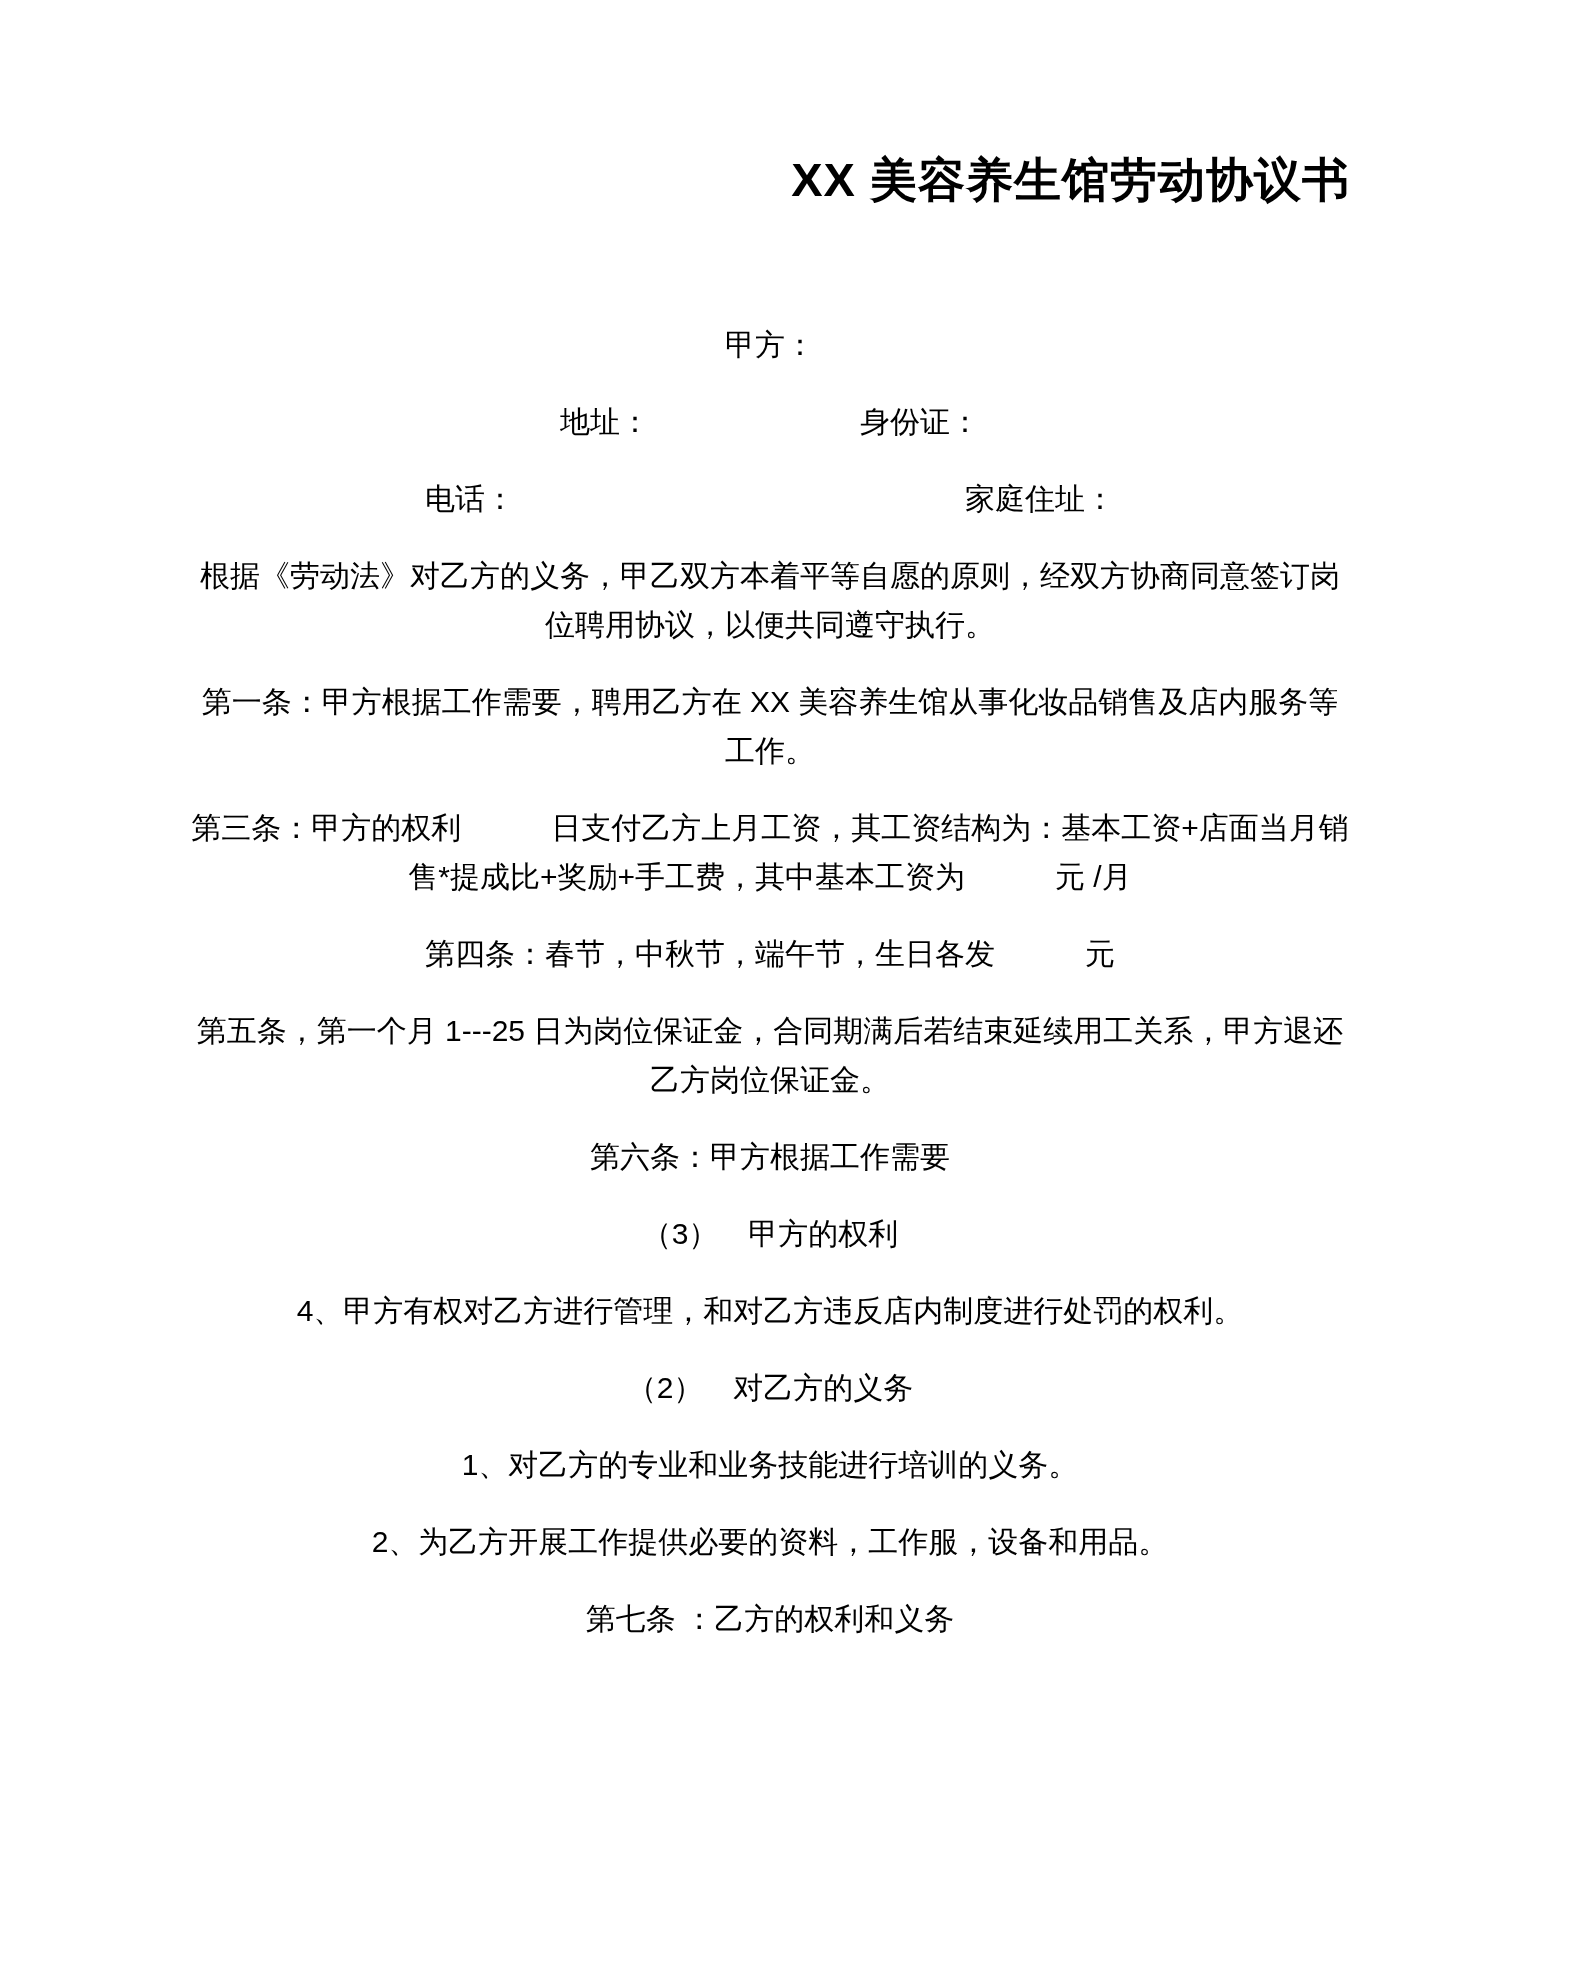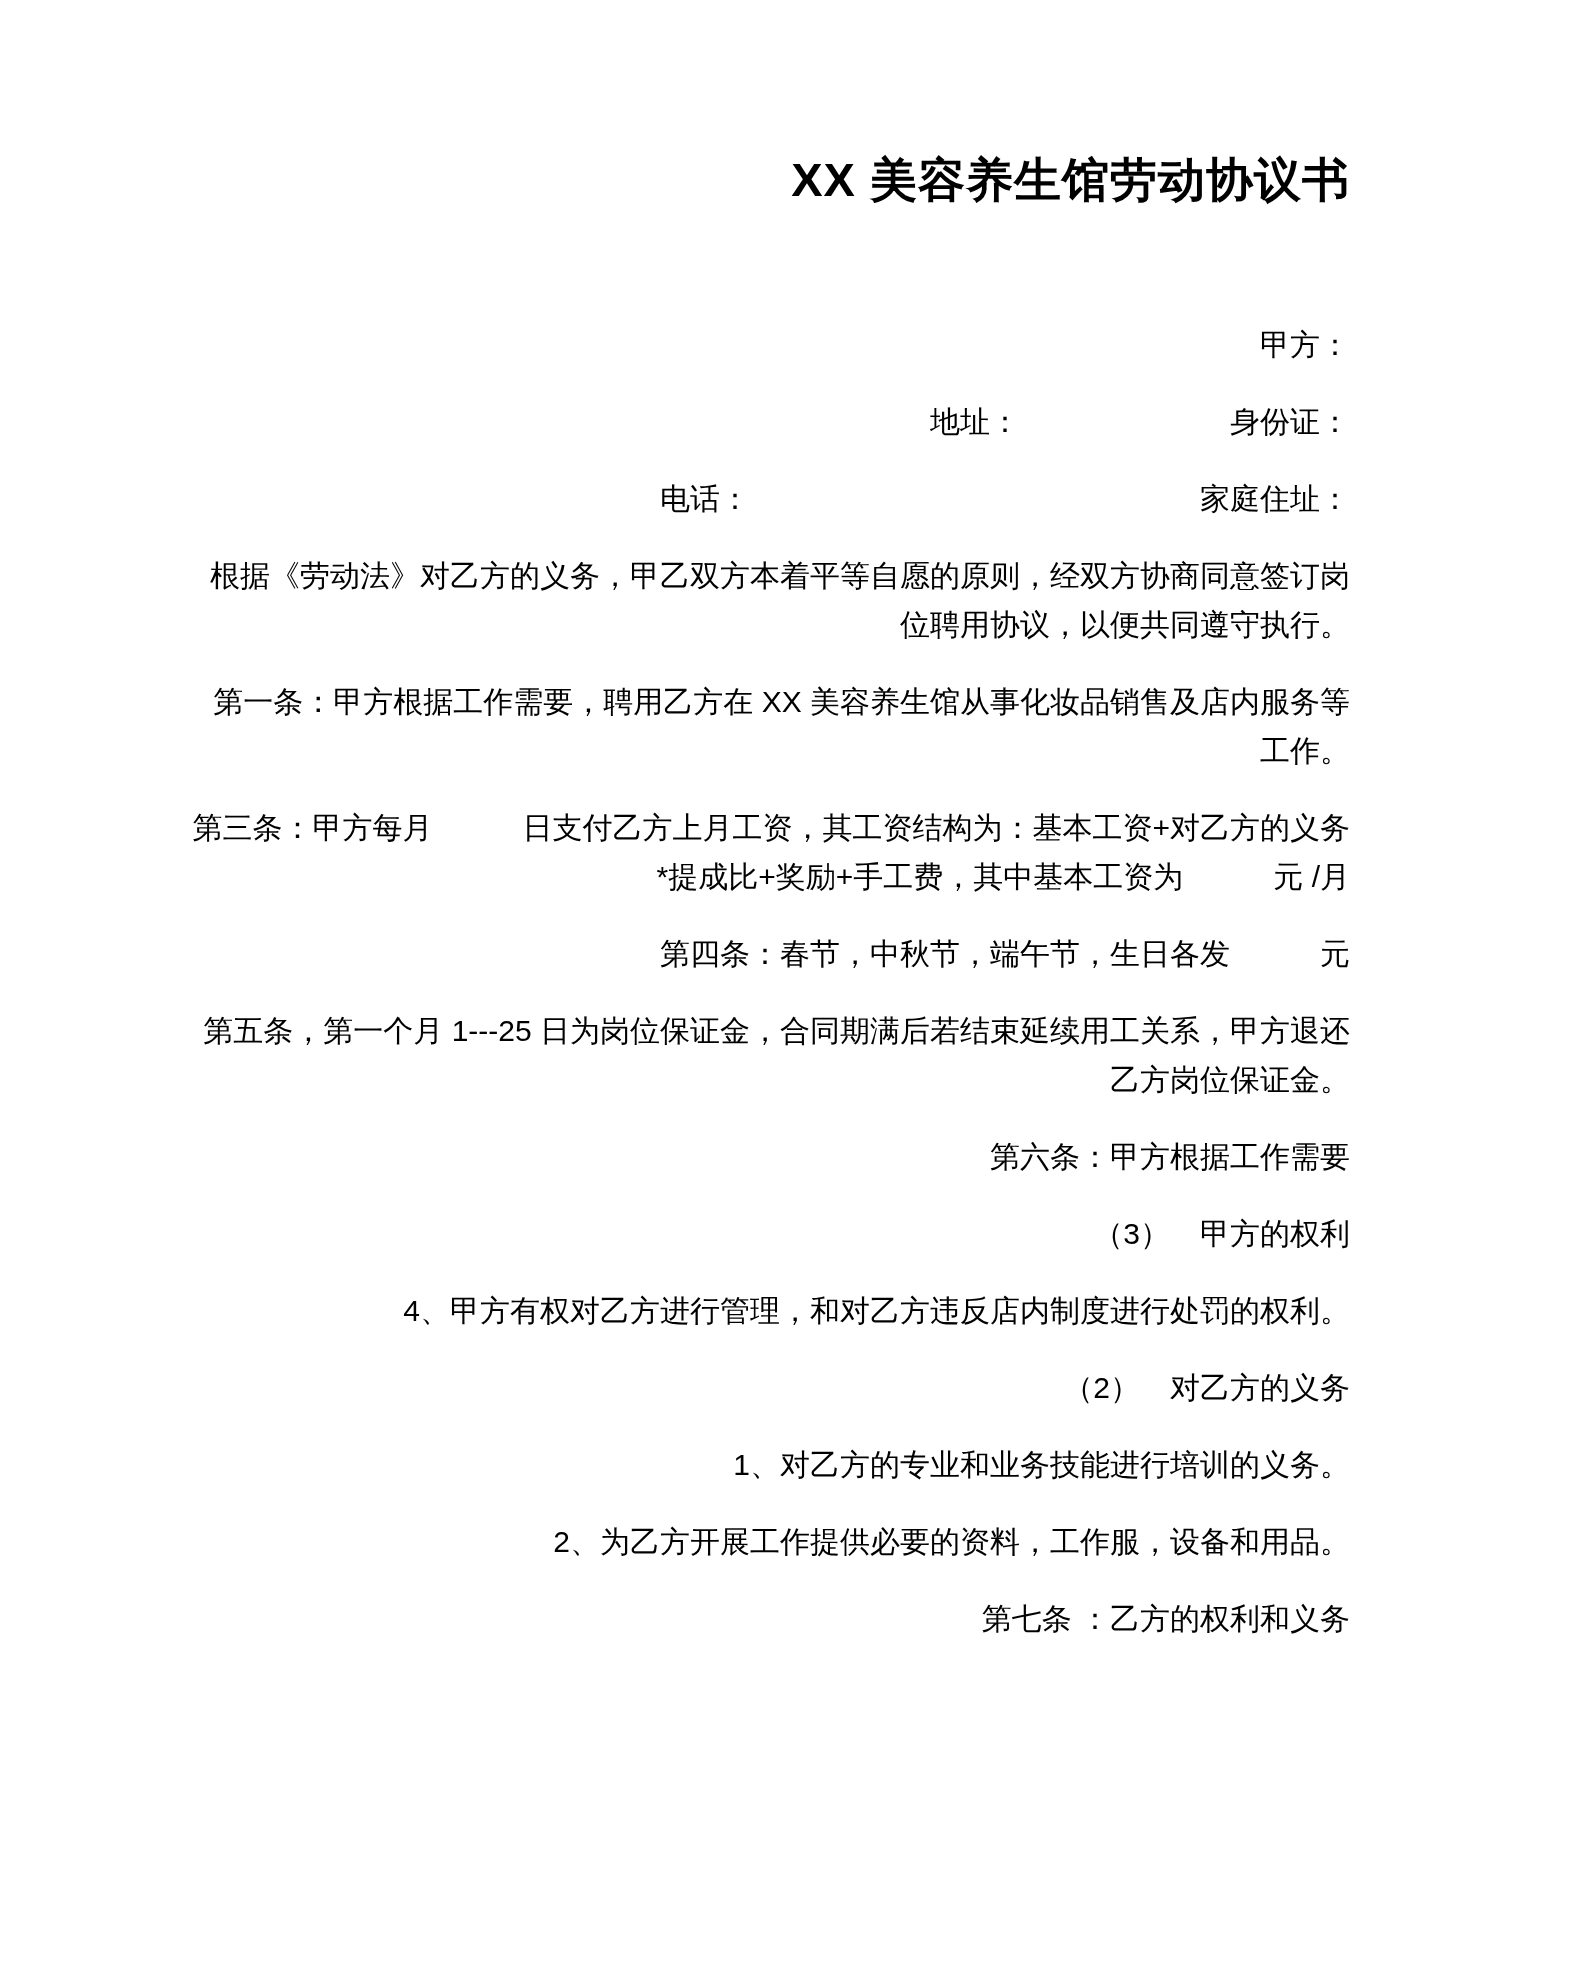--- a/index.html
+++ b/index.html
@@ -30,37 +30,37 @@
     text-align: right;
     letter-spacing: 1px;
     color: #000000;
   }
   .para {
     margin: 0 0 28px 0;
     font-size: 30px;
     line-height: 49px;
     font-weight: 400;
     color: #000000;
-    text-align: right;
+    text-align: center;
     word-wrap: break-word;
   }
 </style>
 </head>
 <body>
 
 <div class="page">
   <div class="content">
     <h1 class="doc-title">XX 美容养生馆劳动协议书</h1>
 
     <p class="para">甲方：</p>
     <p class="para">地址：　　　　　　　身份证：</p>
     <p class="para">电话：　　　　　　　　　　　　　　　家庭住址：</p>
     <p class="para">根据《劳动法》对乙方的义务，甲乙双方本着平等自愿的原则，经双方协商同意签订岗位聘用协议，以便共同遵守执行。</p>
     <p class="para">第一条：甲方根据工作需要，聘用乙方在 XX 美容养生馆从事化妆品销售及店内服务等工作。</p>
-    <p class="para">第三条：甲方每月　　　日支付乙方上月工资，其工资结构为：基本工资+对乙方的义务*提成比+奖励+手工费，其中基本工资为　　　元 /月</p>
+    <p class="para">第三条：甲方的权利　　　日支付乙方上月工资，其工资结构为：基本工资+店面当月销售*提成比+奖励+手工费，其中基本工资为　　　元 /月</p>
     <p class="para">第四条：春节，中秋节，端午节，生日各发　　　元</p>
     <p class="para">第五条，第一个月 1---25 日为岗位保证金，合同期满后若结束延续用工关系，甲方退还乙方岗位保证金。</p>
     <p class="para">第六条：甲方根据工作需要</p>
     <p class="para">（3）　甲方的权利</p>
     <p class="para">4、甲方有权对乙方进行管理，和对乙方违反店内制度进行处罚的权利。</p>
     <p class="para">（2）　对乙方的义务</p>
     <p class="para">1、对乙方的专业和业务技能进行培训的义务。</p>
     <p class="para">2、为乙方开展工作提供必要的资料，工作服，设备和用品。</p>
     <p class="para">第七条 ：乙方的权利和义务</p>
   </div>

